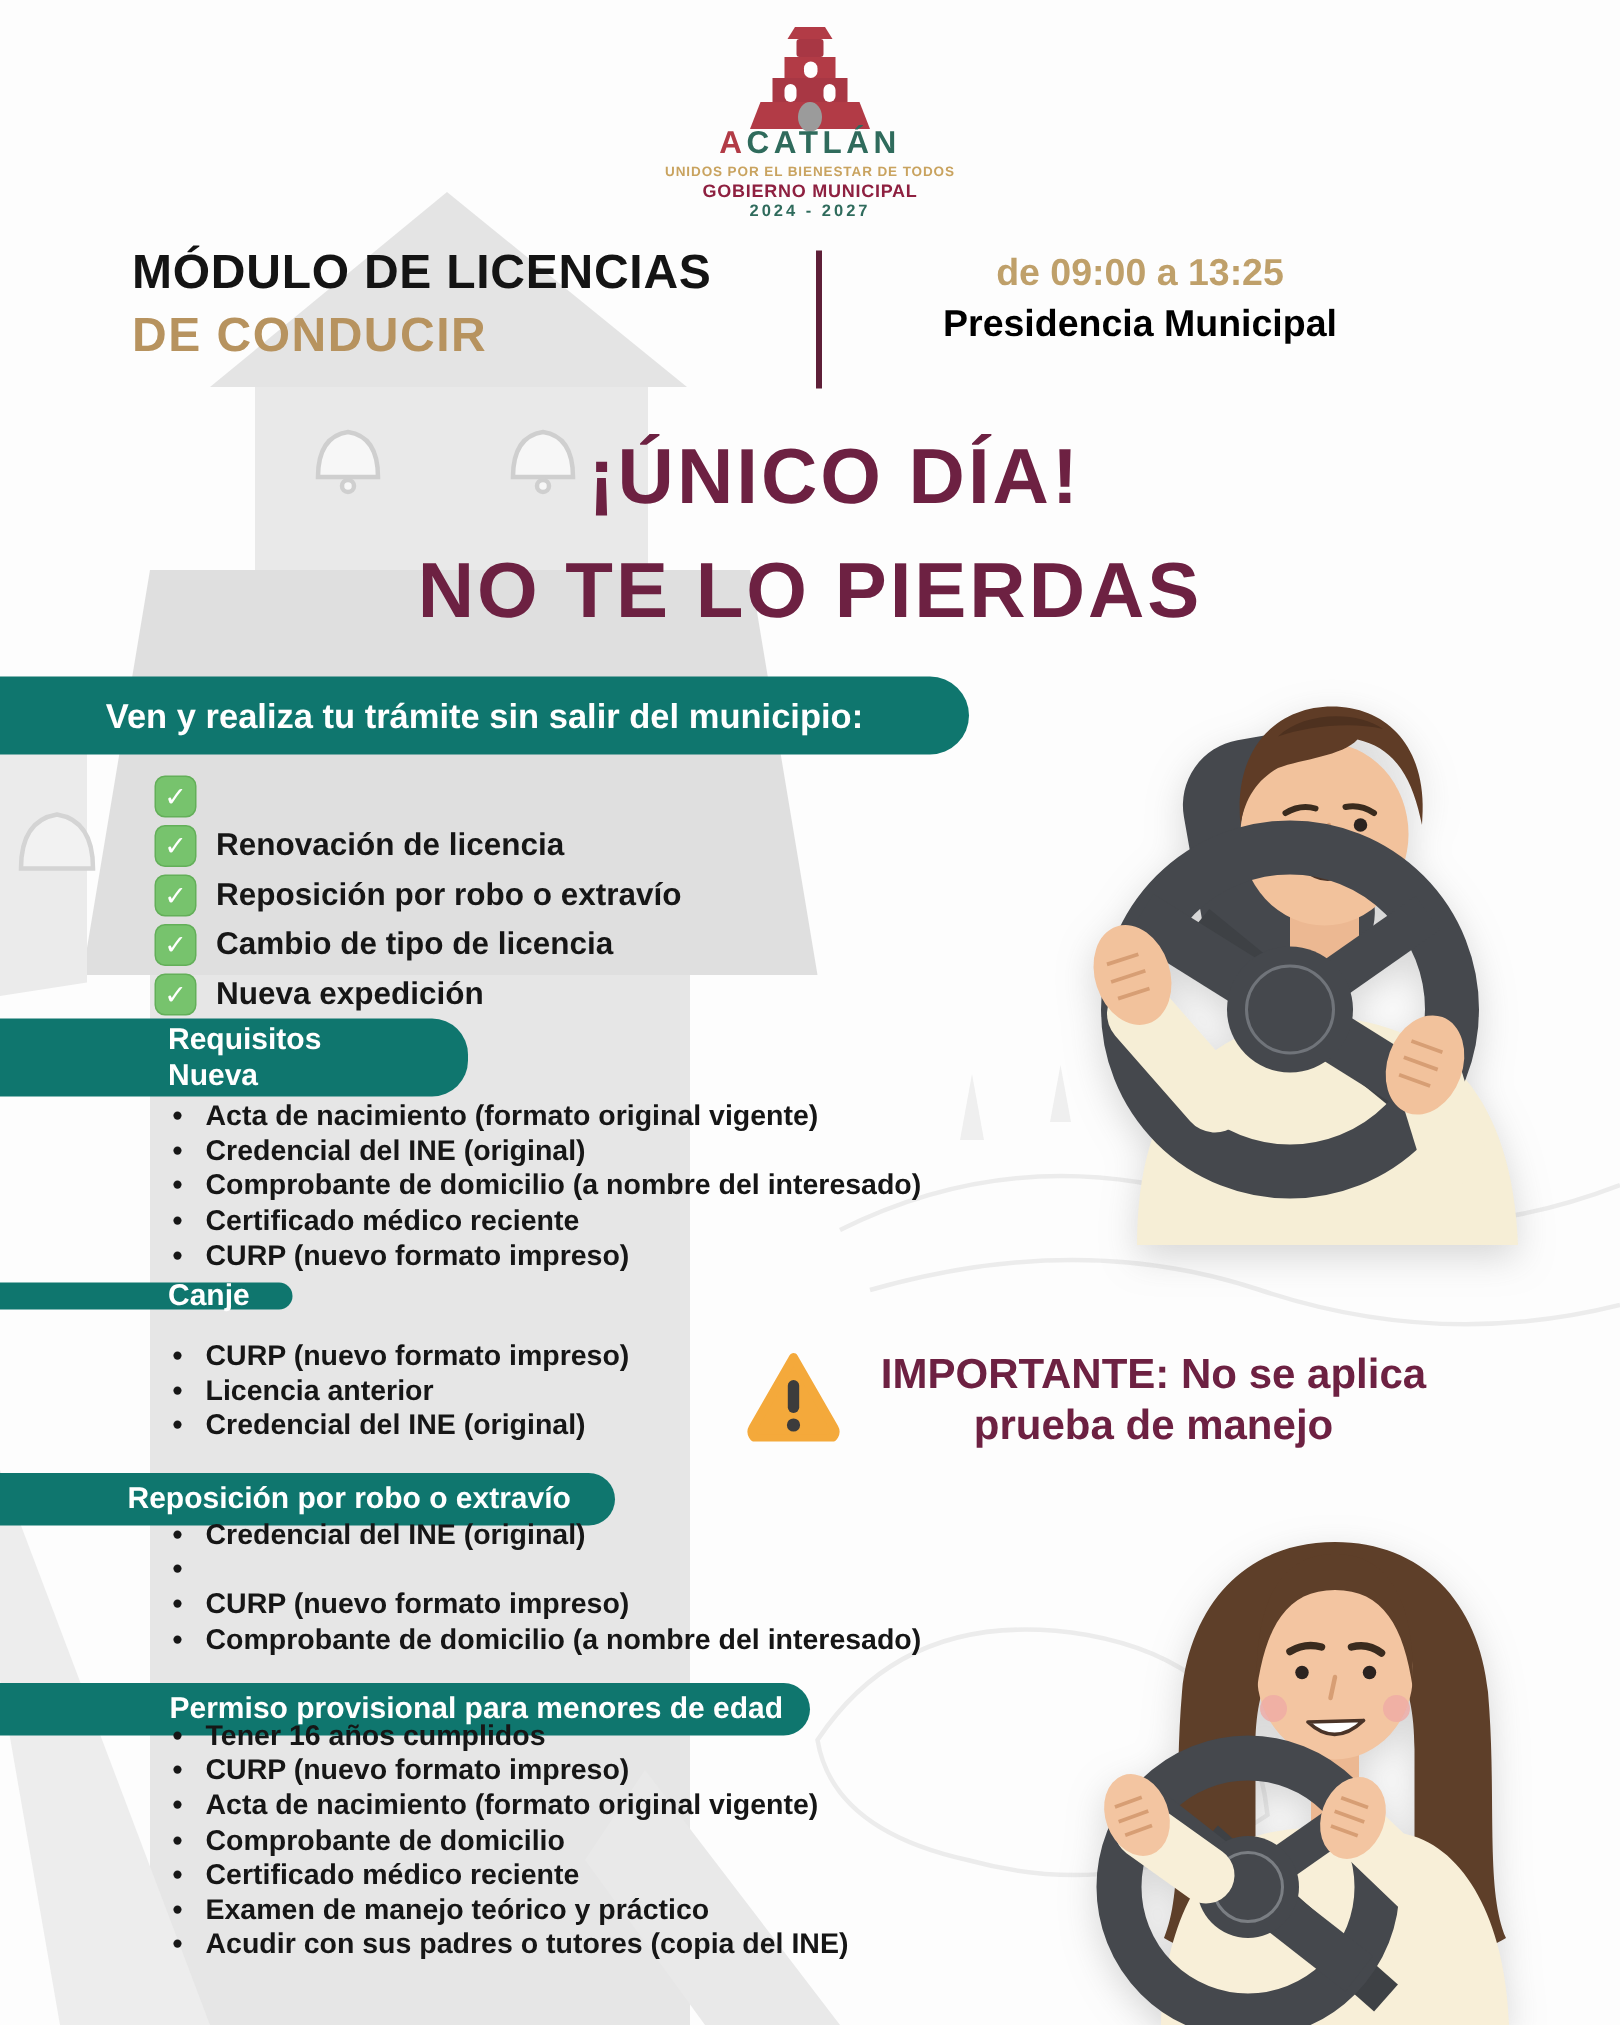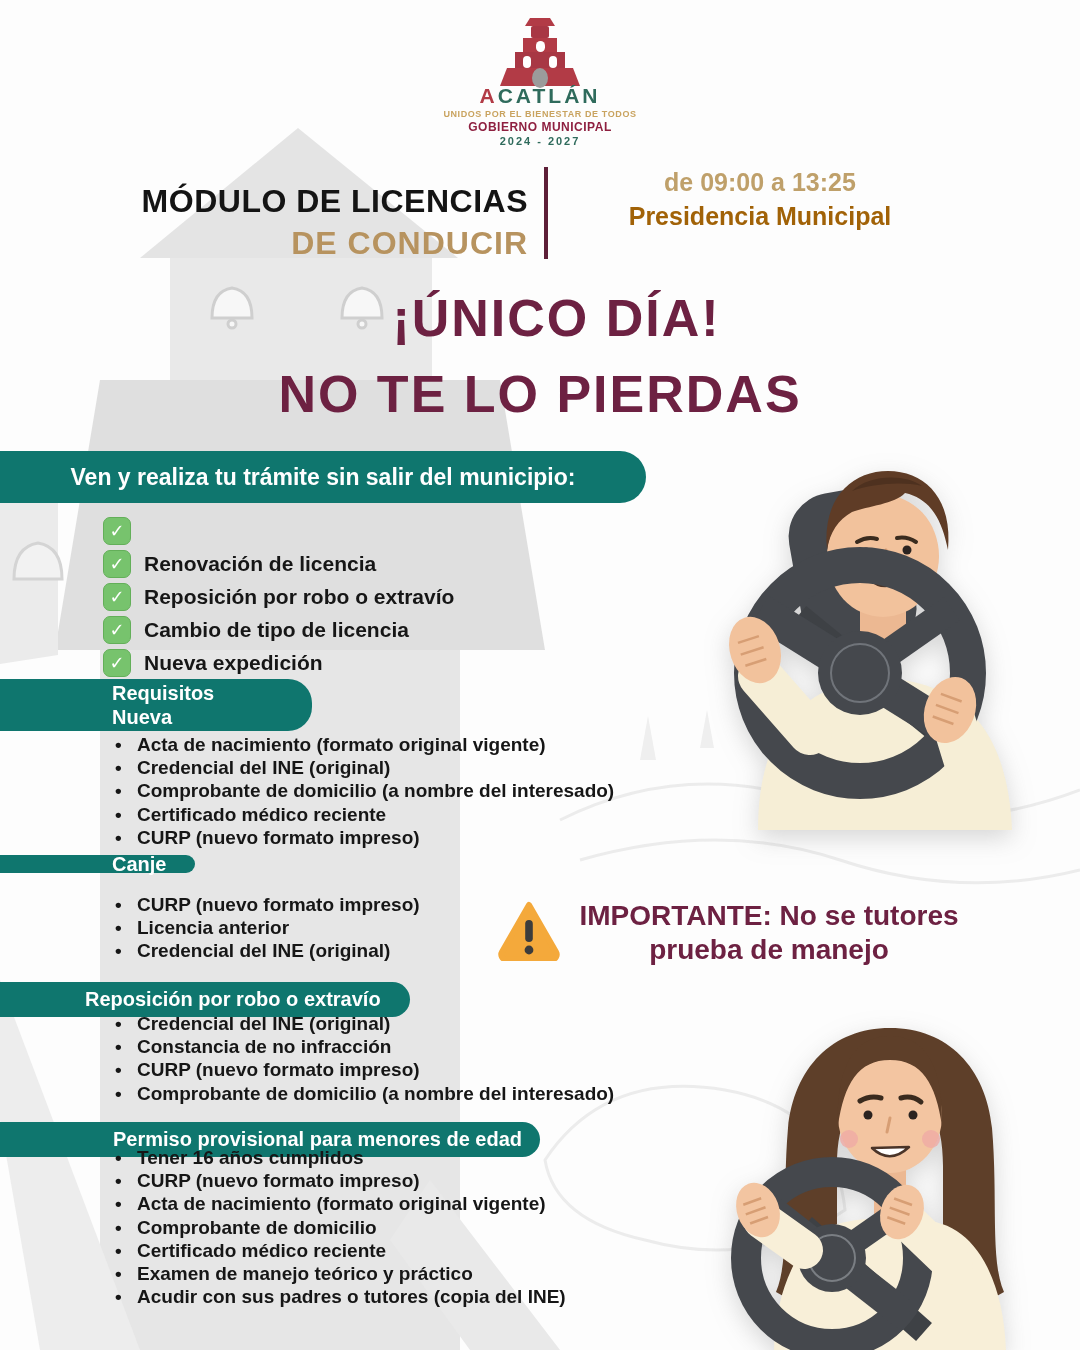--- a/index.html
+++ b/index.html
@@ -13,28 +13,28 @@
   
   .logo { left:0; right:0; top:16px; text-align:center; }
   .logo-church { display:block; margin:0 auto; }
   .logo-name { font-size:21px; font-weight:800; color:#2f6b5c; letter-spacing:3px; margin-top:-4px; }
   .logo-name::first-letter { color:#b23b46; }
   .logo-tagline { font-size:9px; font-weight:700; color:#c9a35f; letter-spacing:.6px; margin-top:1px; }
   .logo-gov { font-size:12px; font-weight:800; color:#8e2040; letter-spacing:.5px; margin-top:1px; }
   .logo-period { font-size:11px; font-weight:800; color:#2f6b5c; letter-spacing:2px; margin-top:1px; }
 
   
-  .header-left { left:88px; top:163px; width:440px; text-align:right;margin-top:20px; }
+  .header-left { left:88px; top:163px; width:440px; text-align:left; }
   .ht1 { font-size:32px; font-weight:800; color:#141414; letter-spacing:.5px; }
   .ht2 { font-size:32px; font-weight:800; color:#b7935f; letter-spacing:1px; margin-top:5px; }
   .divider { left:544px; top:167px; width:4px; height:92px; background:#5e1f38; }
   .header-right { left:572px; top:163px; width:376px; text-align:center; }
   .hd-date  { font-size:26px; font-weight:800; color:#6d2142; }
   .hd-time  { font-size:25px; font-weight:800; color:#bfa06a; margin-top:5px; }
-  .hd-place { font-size:25px; font-weight:800; color:#a16207; margin-top:5px; }
+  .hd-place { font-size:25px; font-weight:800; color:#000000; margin-top:5px; }
 
   
   .hero { left:0; top:288px; width:1080px; text-align:center; color:#6d2142; }
   .hero1 { font-size:52px; font-weight:800; letter-spacing:2px;padding-left:33px; }
   .hero2 { font-size:52px; font-weight:800; letter-spacing:2px; margin-top:16px; }
 
   
   .banner { position:absolute; left:0; background:#0f766e; color:#ffffff; font-weight:700;
             box-sizing:border-box; display:flex; flex-direction:column; justify-content:center; z-index:2; }
   .banner-services { top:451px; width:646px; height:52px; border-radius:0 26px 26px 0;
@@ -216,37 +216,36 @@
     </div>
 
   <div class="layer warning-wrap">
     <svg width="62" height="60" viewBox="0 0 62 60">
       <path d="M31,4 L58,51 a5,5 0 0 1 -4.3,7.5 H8.3 A5,5 0 0 1 4,51 Z" fill="#f4a93b" stroke="#f4a93b" stroke-width="6" stroke-linejoin="round"></path>
       <rect x="27.2" y="19" width="7.6" height="22" rx="3.8" fill="#3c3c3c"></rect>
       <circle cx="31" cy="49" r="4.4" fill="#3c3c3c"></circle>
     </svg>
   </div>
   <div class="layer important">
-    <div class="imp-line">IMPORTANTE: No se tutores</div>
+    <div class="imp-line">IMPORTANTE: No se aplica</div>
     <div class="imp-line">prueba de manejo</div>
   </div>
 
   <div class="banner sec2">
     <div>Reposición por robo o extravío</div>
   </div>
   <div class="bullets bul2">
 
       <div class="bullet-row">
         <span class="bullet-dot">•</span>
         <span class="bullet-text">Credencial del INE (original)</span>
       </div>
 
       <div class="bullet-row">
         <span class="bullet-dot">•</span>
-        <span class="bullet-text">Constancia de no infracción</span>
       </div>
 
       <div class="bullet-row">
         <span class="bullet-dot">•</span>
         <span class="bullet-text">CURP (nuevo formato impreso)</span>
       </div>
 
       <div class="bullet-row">
         <span class="bullet-dot">•</span>
         <span class="bullet-text">Comprobante de domicilio (a nombre del interesado)</span>

